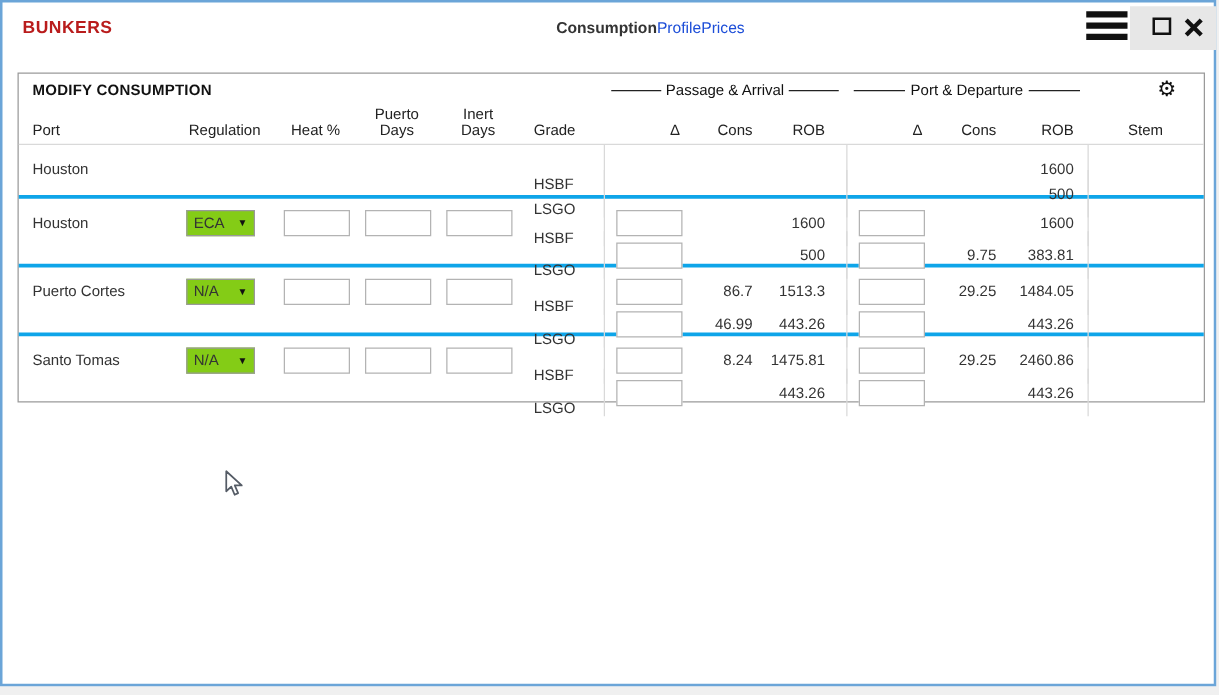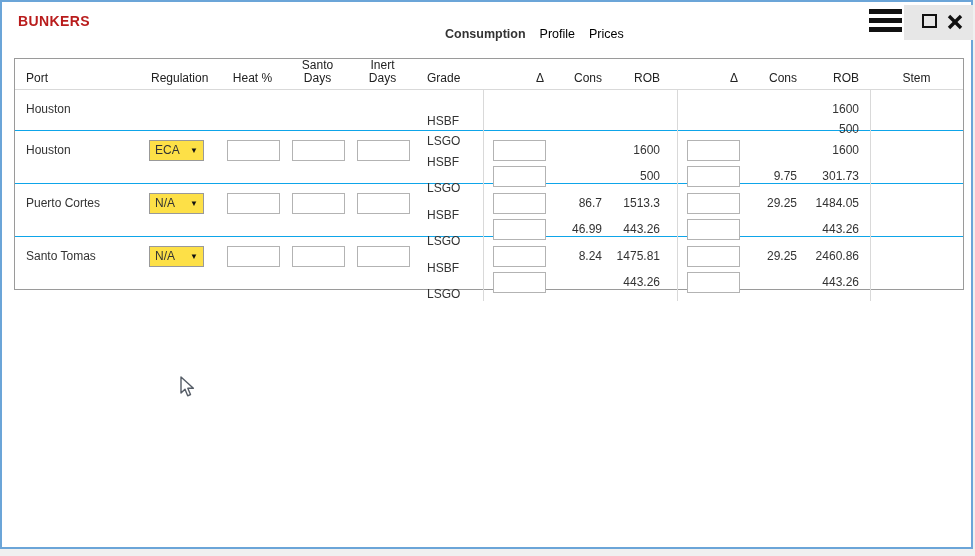--- a/index.html
+++ b/index.html
@@ -2,22 +2,22 @@
 <html><head>
 <meta charset="utf-8">
 <style>
   * { margin:0; padding:0; box-sizing:border-box; }
   html,body { width:975px; height:556px; background:#f0f0f0; font-family:"Liberation Sans", sans-serif; overflow:hidden; }
   .window { position:absolute; left:0; top:0; width:973px; height:549px; background:#fff; border:2px solid #6ba5d8; }
 
   
   .titlebar { position:relative; height:56px; }
   .app-title { position:absolute; left:16px; top:11px; font-size:14px; font-weight:700; letter-spacing:.4px; color:#b91c1c; }
-  .tabs { position:absolute; left:443px; top:13px; display:flex; gap:14px; font-size:12.5px;margin-top:12px; }
-  .tab { cursor:pointer; color:#000000; }
+  .tabs { position:absolute; left:443px; top:13px; display:flex; font-size:12.5px; }
+  .tab { cursor:pointer; color:#1d4ed8; }
   .tab.active { color:#333; font-weight:600; cursor:default; }
   .hamburger { position:absolute; left:867px; top:7px; width:33px; cursor:pointer; }
   .hamburger .bar { height:5px; background:#111; margin-bottom:4px; }
   .hamburger .bar:last-child { margin-bottom:0; }
   .winctrl { position:absolute; left:902px; top:3px; width:69px; height:35px; background:#e7e7e7; }
   .max-btn { position:absolute; left:18px; top:9px; width:15px; height:14px; border:2px solid #111; background:transparent; cursor:pointer; }
   .close-btn { position:absolute; left:42px; top:8px; width:18px; height:18px; cursor:pointer; }
 
   
   .panel { position:absolute; left:12px; top:56px; width:950px; border:1px solid #9a9a9a; background:#fff; }
@@ -36,34 +36,34 @@
   .h-port { padding-left:11px; }
   .h-reg { padding-left:3px; }
   .h-center { text-align:center; line-height:13px; }
   .h-grade { padding-left:12px; }
   .h-delta { text-align:right; padding-right:6px; }
   .h-cons { text-align:right; padding-right:5px; }
   .h-rob-pa { text-align:right; padding-right:17px; }
   .h-rob-pd { text-align:right; padding-right:11px; }
   .h-stem { text-align:center;margin-top:11px; }
 
-  .pgroup { border-bottom:1px solid #0ea5e9; }
+  .pgroup { border-bottom:3px solid #0ea5e9; }
   .pgroup:last-child { border-bottom:none; }
   .subrow { height:26px; align-items:center; font-size:12px; color:#333; }
   .compact .subrow { height:20px; }
   .b-port { padding-left:11px; }
   .b-grade { padding-left:12px;margin-top:24px; }
   .b-cons { text-align:right; padding-right:5px; }
   .b-rob-pa { text-align:right; padding-right:17px; }
   .b-rob-pd { text-align:right; padding-right:11px; }
   .b-delta, .b-stem { border-left:1px solid #d9d9d9; height:100%; display:flex; align-items:center; }
   .b-in input, .b-delta input { width:53px; height:21px; border:1px solid #b3b3b3; background:#fff; font-size:12px; padding:0 3px; font-family:"Liberation Sans", sans-serif; }
   .b-in input { margin-left:7px; }
   .b-delta input { margin-left:9px; }
-  .dropdown { margin-left:1px; width:55px; height:21px; border:1px solid #999; background:#fde047; display:flex; align-items:center; justify-content:space-between; padding:0 5px; font-size:12px; color:#333; cursor:pointer; }
+  .dropdown { margin-left:1px; width:55px; height:21px; border:1px solid #999; background:#84cc16; display:flex; align-items:center; justify-content:space-between; padding:0 5px; font-size:12px; color:#333; cursor:pointer; }
   .dropdown .arr { font-size:8px; color:#111; }
 
   .cursor { position:absolute; left:178px; top:374px; pointer-events:none; }
 </style>
 </head>
 <body>
 
 <div class="window">
 
   <div class="titlebar">
@@ -84,27 +84,43 @@
         <svg width="18" height="18" viewBox="0 0 18 18">
           <line x1="3" y1="3" x2="15" y2="15" stroke="#111" stroke-width="3.4"></line>
           <line x1="15" y1="3" x2="3" y2="15" stroke="#111" stroke-width="3.4"></line>
         </svg>
       </div>
     </div>
   </div>
 
   <div class="panel">
 
+    <div class="phead">
+      <div class="ptitle">MODIFY CONSUMPTION</div>
+      <div class="ghdr">
+        <span class="line"></span>
+        <span class="gtext">Passage &amp; Arrival</span>
+        <span class="line"></span>
+      </div>
+      <div class="ghdr">
+        <span class="line"></span>
+        <span class="gtext">Port &amp; Departure</span>
+        <span class="line"></span>
+      </div>
+      <div class="gearcell">
+        <span class="gear">⚙</span>
+      </div>
+    </div>
 
     <div class="grid13 colhdr">
       <div class="h-port">Port</div>
       <div class="h-reg">Regulation</div>
       <div class="h-center">Heat %</div>
       <div class="h-center">
-          <div>Santo</div>
+          <div>Puerto</div>
           <div>Days</div>
         </div>
       <div class="h-center">
           <div>Inert</div>
           <div>Days</div>
         </div>
       <div class="h-grade">Grade</div>
       <div class="h-delta">Δ</div>
       <div class="h-cons">Cons</div>
       <div class="h-rob-pa">ROB</div>
@@ -181,21 +197,21 @@
         <div class="b-grade">LSGO</div>
         <div class="b-delta">
             <input style="">
           </div>
         <div class="b-cons"></div>
         <div class="b-rob-pa">500</div>
         <div class="b-delta">
             <input style="">
           </div>
         <div class="b-cons">9.75</div>
-        <div class="b-rob-pd">301.73</div>
+        <div class="b-rob-pd">383.81</div>
         <div class="b-stem"></div>
       </div>
     </div>
 
     <div class="pgroup">
       <div class="grid13 subrow">
         <div class="b-port">Puerto Cortes</div>
         <div class="b-reg">
           <div class="dropdown">
             <span>N/A</span>

